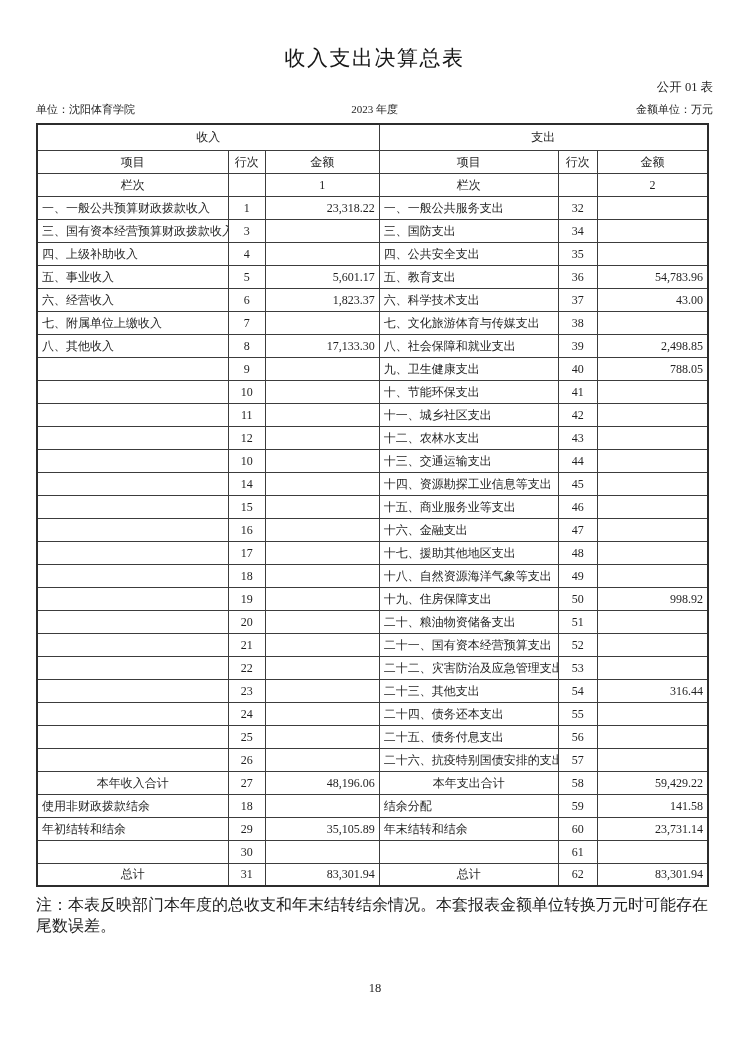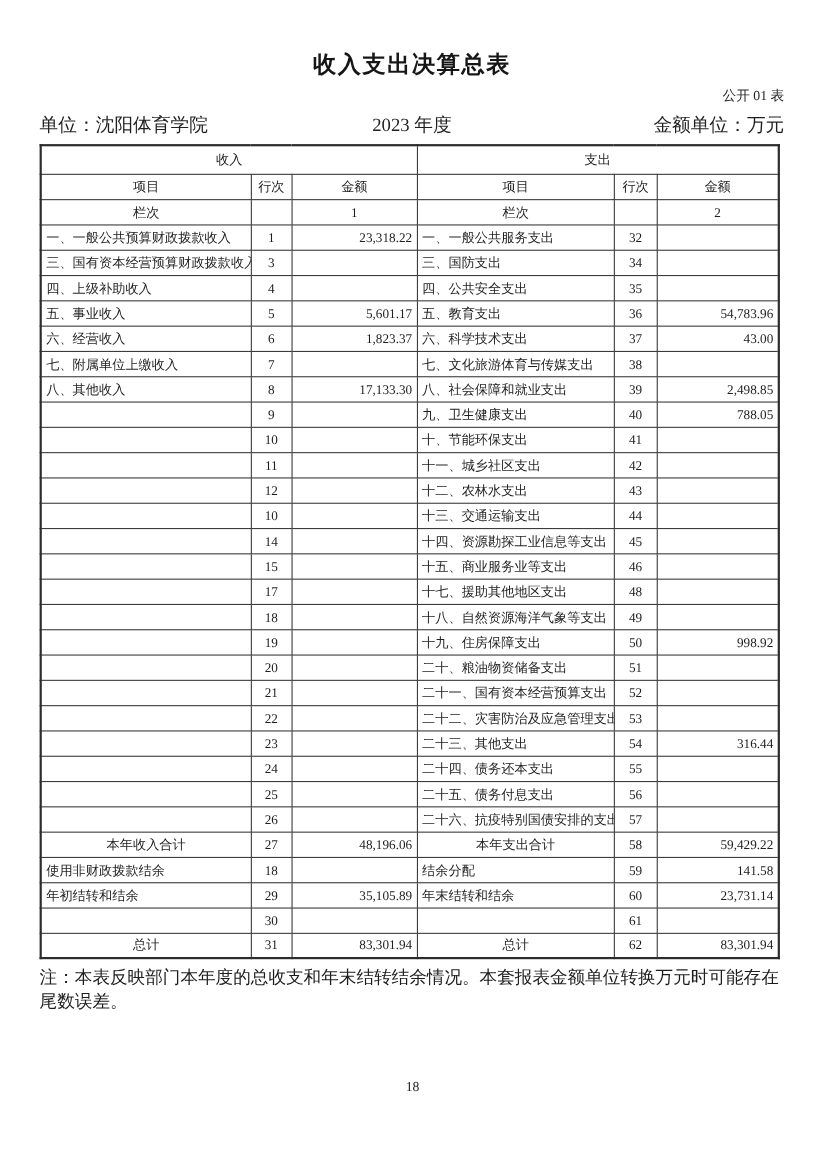--- a/index.html
+++ b/index.html
@@ -12,36 +12,36 @@
     background: #ffffff;
     padding: 0 37px 0 36px;
     font-family: "Liberation Serif", "DejaVu Serif", serif;
     color: #1f1f1f;
     overflow: hidden;
   }
   .doc-title {
     margin-top: 44px;
     text-align: center;
     font-family: "Liberation Sans", "DejaVu Sans", sans-serif;
-    font-weight: 700;
+    font-weight: 400;
     font-size: 21px;
     letter-spacing: 1.5px;
     color: #161616;
   }
   .pub-label {
     margin-top: 7px;
     text-align: right;
     font-size: 12.5px;
   }
   .meta-row {
     margin-top: 6px;
     display: grid;
     grid-template-columns: 1fr auto 1fr;
     align-items: baseline;
-    font-size: 17px;
+    font-size: 11px;
   }
   .meta-row .meta-left  { text-align: left; }
   .meta-row .meta-mid   { text-align: center; }
   .meta-row .meta-right { text-align: right; }
 
   table.accounts {
     margin-top: 6px;
     width: 673px;
     border-collapse: collapse;
     table-layout: fixed;
@@ -244,20 +244,28 @@
         <tr>
           <td class="item"></td>
           <td class="rownum">15</td>
           <td class="amount"></td>
           <td class="item">十五、商业服务业等支出</td>
           <td class="rownum">46</td>
           <td class="amount"></td>
         </tr>
         <tr>
           <td class="item"></td>
+          <td class="rownum">16</td>
+          <td class="amount"></td>
+          <td class="item">十六、金融支出</td>
+          <td class="rownum">47</td>
+          <td class="amount"></td>
+        </tr>
+        <tr>
+          <td class="item"></td>
           <td class="rownum">17</td>
           <td class="amount"></td>
           <td class="item">十七、援助其他地区支出</td>
           <td class="rownum">48</td>
           <td class="amount"></td>
         </tr>
         <tr>
           <td class="item"></td>
           <td class="rownum">18</td>
           <td class="amount"></td>

